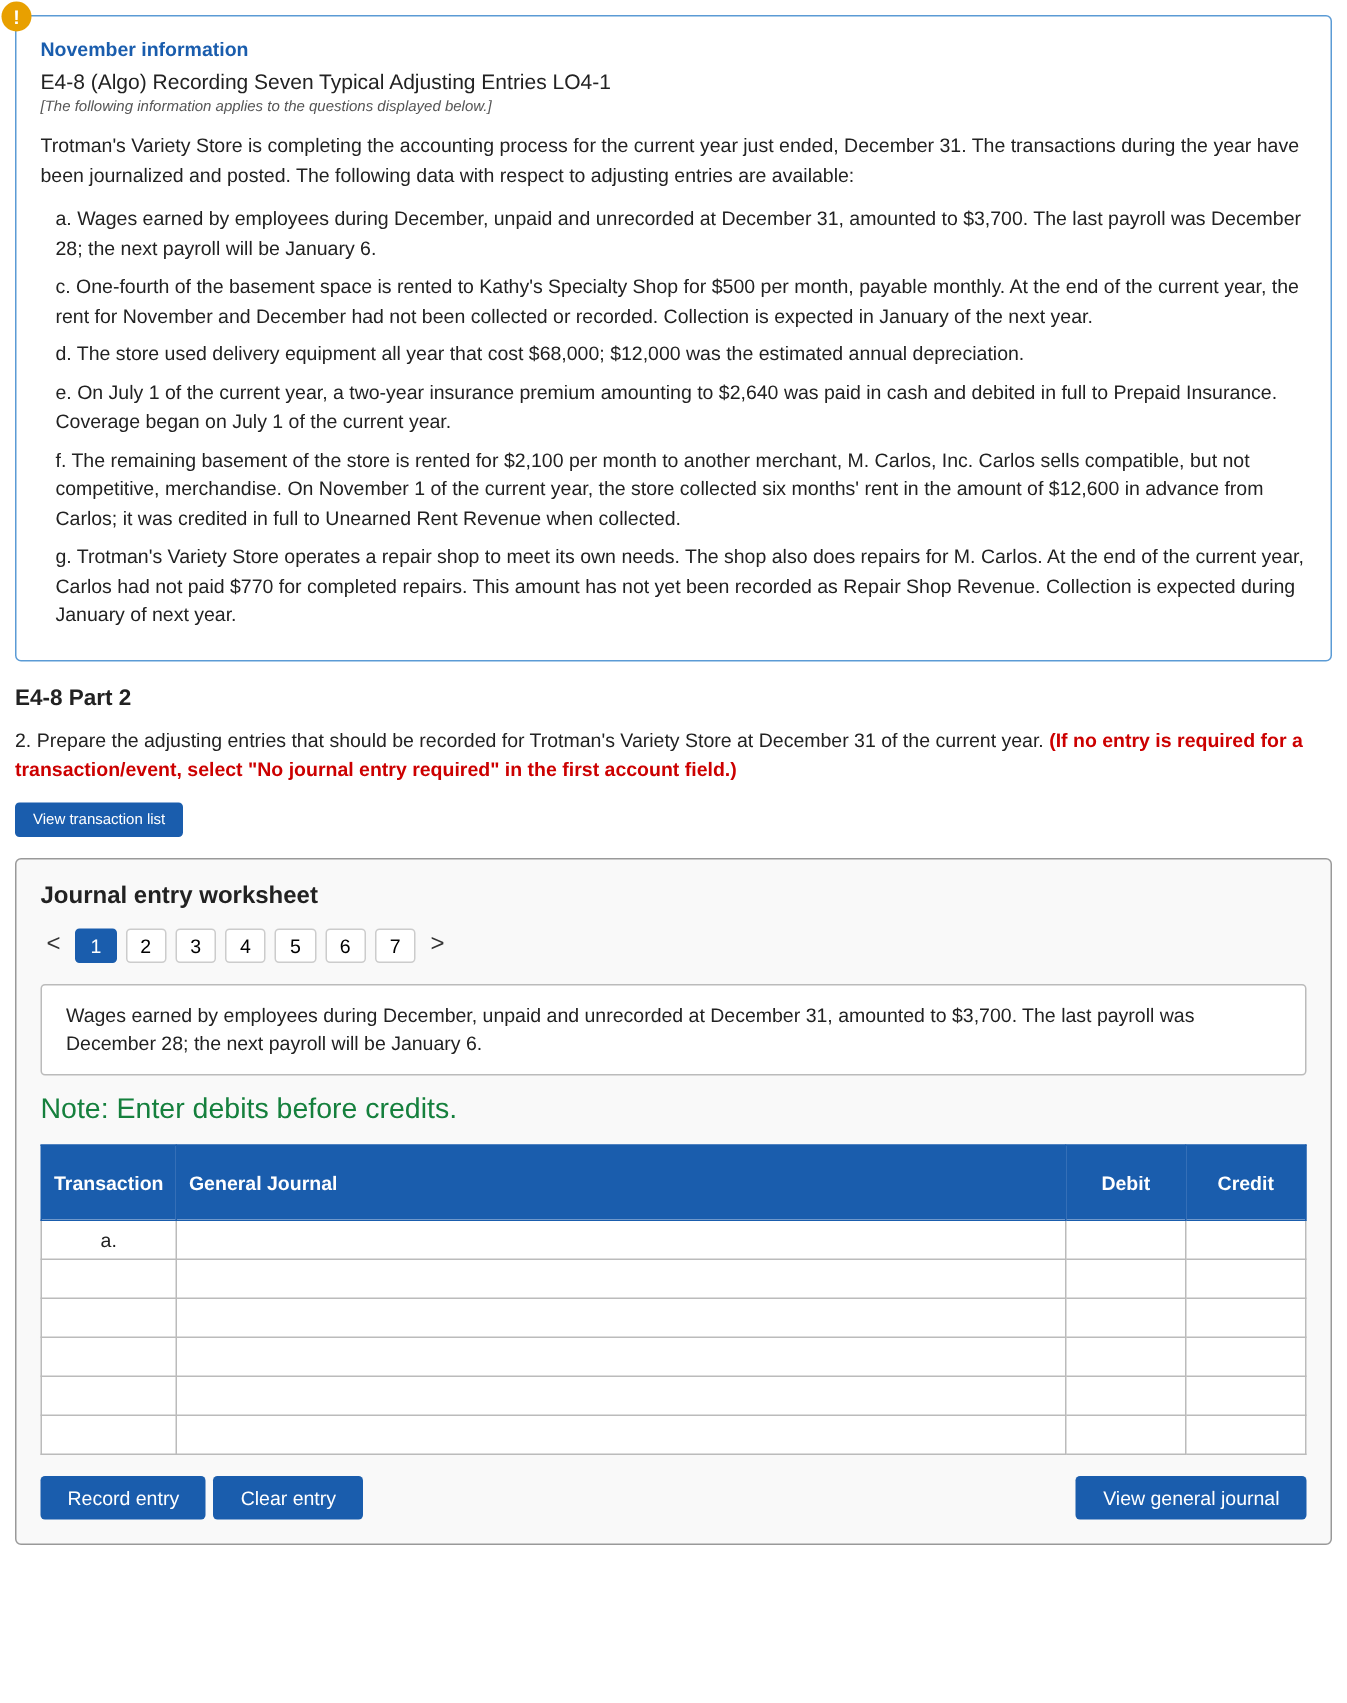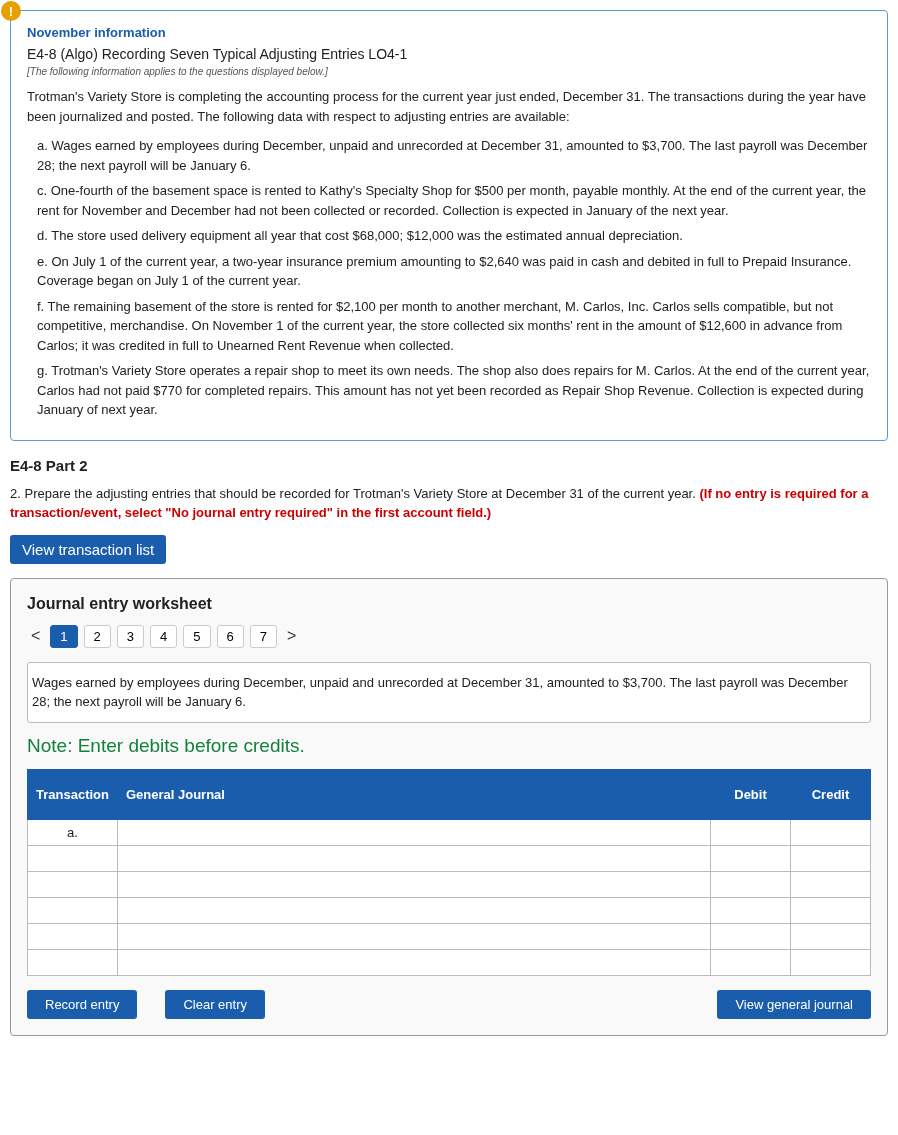--- a/index.html
+++ b/index.html
@@ -71,21 +71,21 @@
       color: #c00;
     }
 
     .btn-view-transaction {
       background: #1a5dad;
       color: #fff;
       border: none;
       padding: 6px 12px;
       border-radius: 3px;
       cursor: pointer;
-      font-size: 15px;
+      font-size: 10px;
       margin-bottom: 14px;
     }
 
     .worksheet-box {
       border: 1px solid #999;
       border-radius: 4px;
       padding: 16px;
       background: #f9f9f9;
     }
     .worksheet-title {
@@ -118,21 +118,21 @@
       border: none;
       font-size: 16px;
       cursor: pointer;
       color: #333;
       padding: 2px 4px;
     }
 
     .scenario-box {
       border: 1px solid #bbb;
       background: #fff;
-      padding: 10px 4px;
+      padding: 10px 16px;
       margin-bottom: 12px;
       border-radius: 3px;
       line-height: 1.5;
       font-size: 13px;
     }
 
     .note-text {
       color: #15803d;
       font-size: 19px;
       margin-bottom: 12px;
@@ -169,21 +169,21 @@
       width: 100%;
       font-size: 13px;
       background: transparent;
     }
     .journal-table td.debit-col, .journal-table td.credit-col {
       width: 80px;
     }
 
     .action-buttons {
       display: flex;
-      gap: 28px;
+      gap: 5px;
       align-items: flex-end;
     }
     .btn-action {
       background: #1a5dad;
       color: #fff;
       border: none;
       padding: 7px 18px;
       border-radius: 3px;
       cursor: pointer;
       font-size: 13px;

